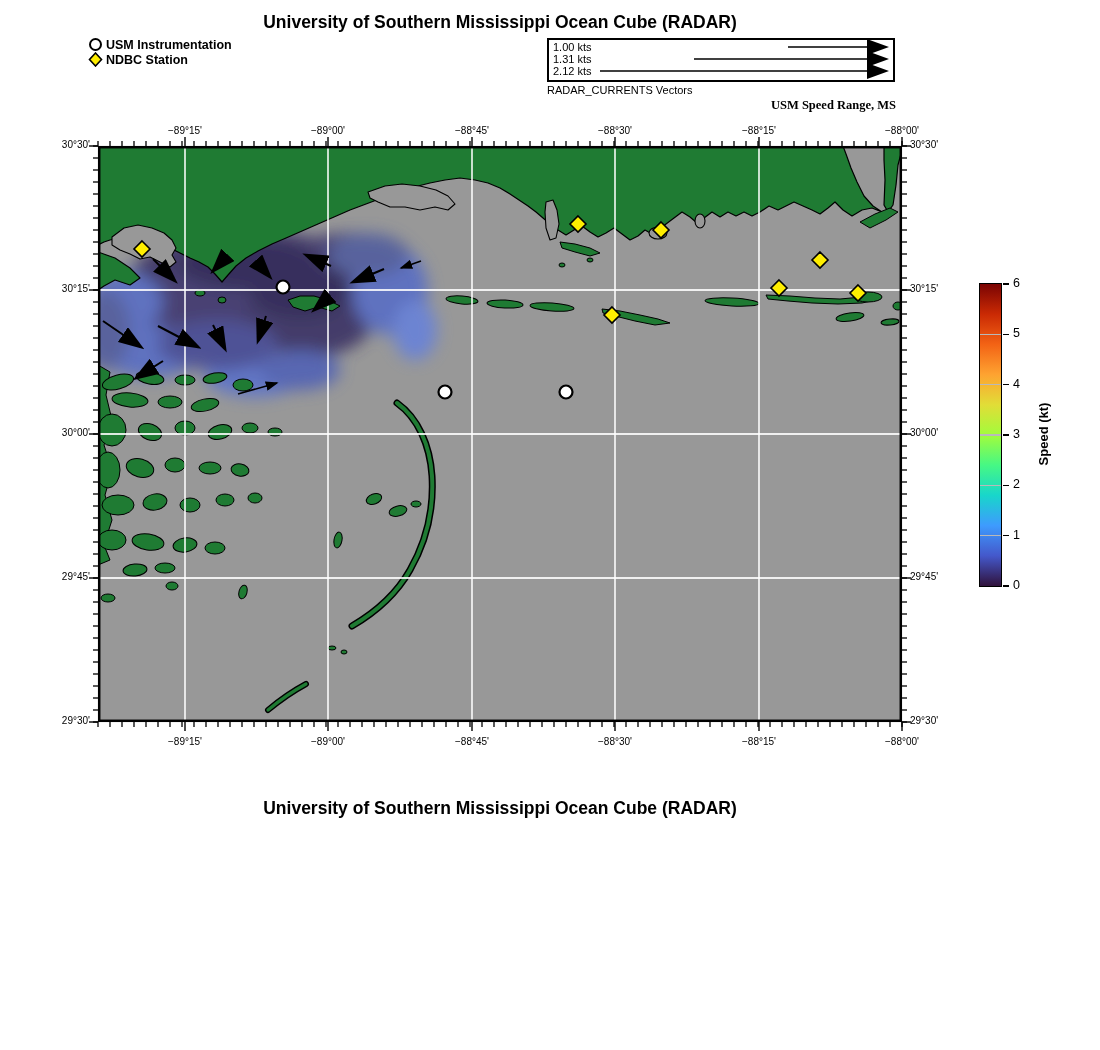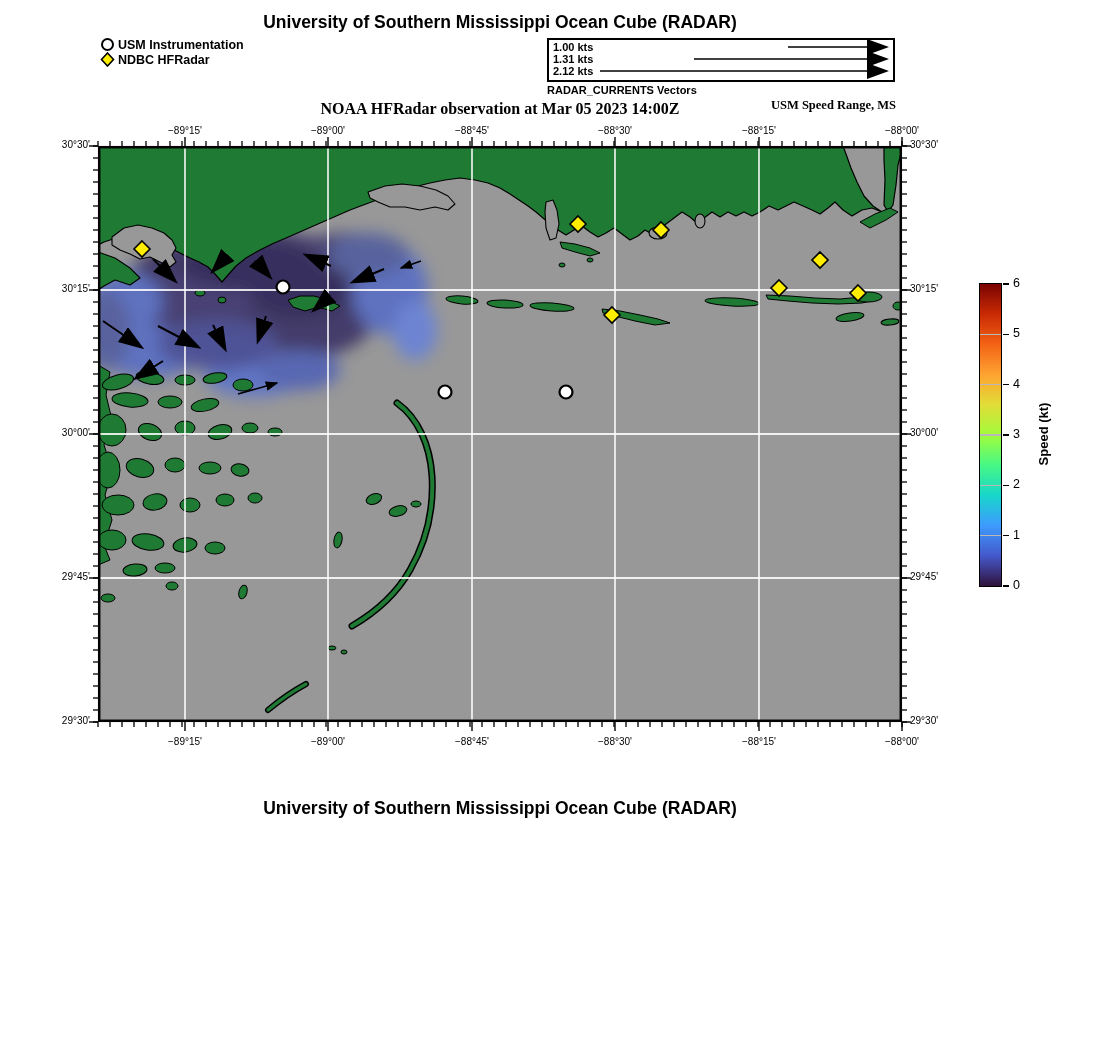--- a/index.html
+++ b/index.html
@@ -8,27 +8,27 @@
   }
   html,body{margin:0;padding:0;background:#ffffff;}
   #page{position:relative;width:1100px;height:838px;background:#ffffff;
         font-family:"Liberation Sans",sans-serif;overflow:hidden;}
   .abs{position:absolute;}
   .title{left:0;top:12px;width:1000px;text-align:center;font-size:17.5px;font-weight:bold;color:#000;}
   .title-bottom{left:0;top:798px;width:1000px;text-align:center;font-size:17.5px;font-weight:bold;color:#000;}
   .subtitle{left:0;top:100px;width:1000px;text-align:center;font-family:"Liberation Serif",serif;
             font-weight:bold;font-size:16px;color:#000;}
   .range-label{left:771px;top:98px;font-family:"Liberation Serif",serif;font-weight:bold;font-size:12.5px;color:#000;}
-  .legend{left:100px;top:37px;}
+  .legend{left:88px;top:37px;}
   .legend-row{display:flex;align-items:center;height:15px;}
   .legend-row svg{margin-right:3px;}
   .legend-row span{font-size:12.5px;font-weight:bold;color:#000;}
   .vecbox{left:547px;top:38px;width:344px;height:40px;border:2.5px solid #000;background:#fff;}
-  .vecrow{position:absolute;left:4px;font-size:11px;font-weight:bold;color:#000;}
-  .veccaption{left:547px;top:84px;font-size:11px;font-weight:bold;color:#000;}
+  .vecrow{position:absolute;left:4px;font-size:11px;font-weight:normal;color:#000;}
+  .veccaption{left:547px;top:84px;font-size:11px;font-weight:normal;color:#000;}
   #map-base{left:98px;top:146px;}
   #overlay{left:88px;top:136px;pointer-events:none;}
   .ax{position:absolute;font-size:10px;color:#000;}
   #colorbar{left:979px;top:283px;width:21px;height:302px;border:1.5px solid #000;}
   .cb-line{position:absolute;left:0;width:21px;height:1.5px;background:#b9b9b9;}
   .cb-tick{position:absolute;left:22.5px;width:6px;height:1.5px;background:#000;}
   .cb-label{position:absolute;left:33px;font-size:12.5px;color:#000;}
   .cb-title{left:1043px;top:434px;transform:translate(-50%,-50%) rotate(-90deg);
             font-size:13px;font-weight:bold;white-space:nowrap;color:#000;}
 </style>
@@ -43,42 +43,41 @@
     <div class="legend-row">
       <svg width="15" height="15">
         <circle cx="7.5" cy="7.5" r="5.5" fill="#fff" stroke="#000" stroke-width="2"></circle>
       </svg>
       <span>USM Instrumentation</span>
     </div>
     <div class="legend-row">
       <svg width="15" height="15">
         <path d="M7.5,1 L13.5,7.5 L7.5,14 L1.5,7.5 Z" fill="var(--ndbc)" stroke="#000" stroke-width="1.6"></path>
       </svg>
-      <span>NDBC HFRadar</span>
+      <span>NDBC Station</span>
     </div>
   </div>
 
   <div class="abs vecbox">
     <div class="vecrow" style="top:1px">1.00 kts</div>
     <div class="vecrow" style="top:13px">1.31 kts</div>
     <div class="vecrow" style="top:25px">2.12 kts</div>
     <svg id="vecbox-svg" style="position:absolute;left:0;top:0" width="344" height="40">
         <defs>
           <marker id="ahv" markerWidth="14" markerHeight="10" refX="12" refY="5" orient="auto">
             <path d="M0,0 L14,5 L0,10 Z" fill="#000"></path>
           </marker>
         </defs>
         <line x1="239" y1="7" x2="337" y2="7" stroke="#000" stroke-width="1.6" marker-end="url(#ahv)"></line>
         <line x1="145" y1="19" x2="337" y2="19" stroke="#000" stroke-width="1.6" marker-end="url(#ahv)"></line>
         <line x1="51" y1="31" x2="337" y2="31" stroke="#000" stroke-width="1.6" marker-end="url(#ahv)"></line>
       </svg>
   </div>
   <div class="abs veccaption">RADAR_CURRENTS Vectors</div>
 
-  <div class="abs subtitle">NOAA HFRadar observation at Mar 05 2023 14:00Z</div>
   <div class="abs range-label">USM Speed Range, MS</div>
 
   <svg id="map-base" class="abs" width="804" height="576" viewBox="98 146 804 576">
     <defs>
       <filter id="blob-blur" x="-30%" y="-30%" width="160%" height="160%">
         <feGaussianBlur stdDeviation="8"></feGaussianBlur>
       </filter>
     </defs>
 
     <rect x="98" y="146" width="804" height="576" style="fill:var(--water)"></rect>

